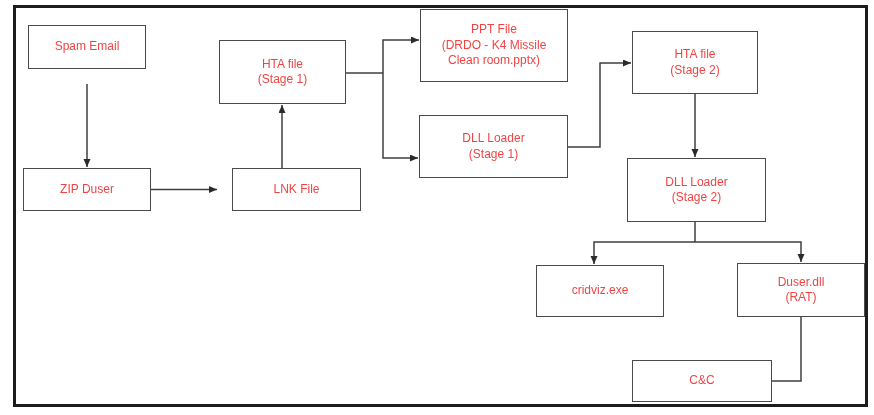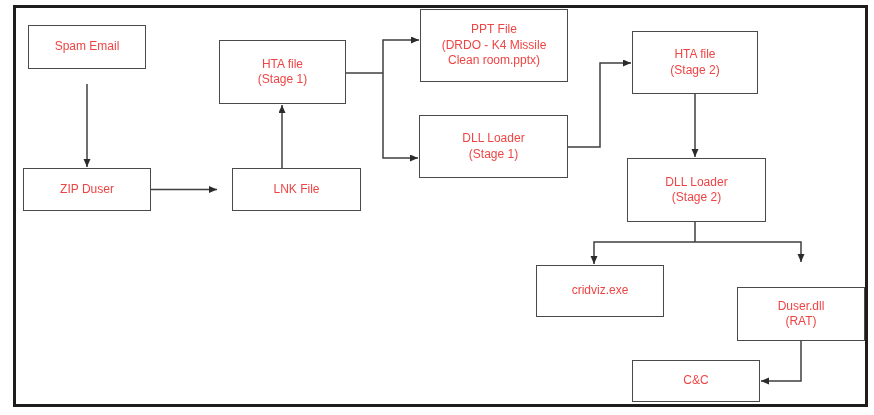--- a/index.html
+++ b/index.html
@@ -100,21 +100,21 @@
 
   <div class="node" style="left:627px; top:158px; width:139px; height:64px;">
     <span class="label">DLL Loader
 (Stage 2)</span>
   </div>
 
   <div class="node" style="left:536px; top:265px; width:128px; height:52px;">
     <span class="label">cridviz.exe</span>
   </div>
 
-  <div class="node" style="left:737px; top:263px; width:128px; height:54px;margin-top:24px;">
+  <div class="node" style="left:737px; top:263px; width:128px; height:54px;">
     <span class="label">Duser.dll
 (RAT)</span>
   </div>
 
-  <div class="node" style="left:632px; top:360px; width:128px; height:42px;">
+  <div class="node" style="left:632px; top:360px; width:140px; height:42px;">
     <span class="label">C&amp;C</span>
   </div>
 </div>
 
 </body></html>

